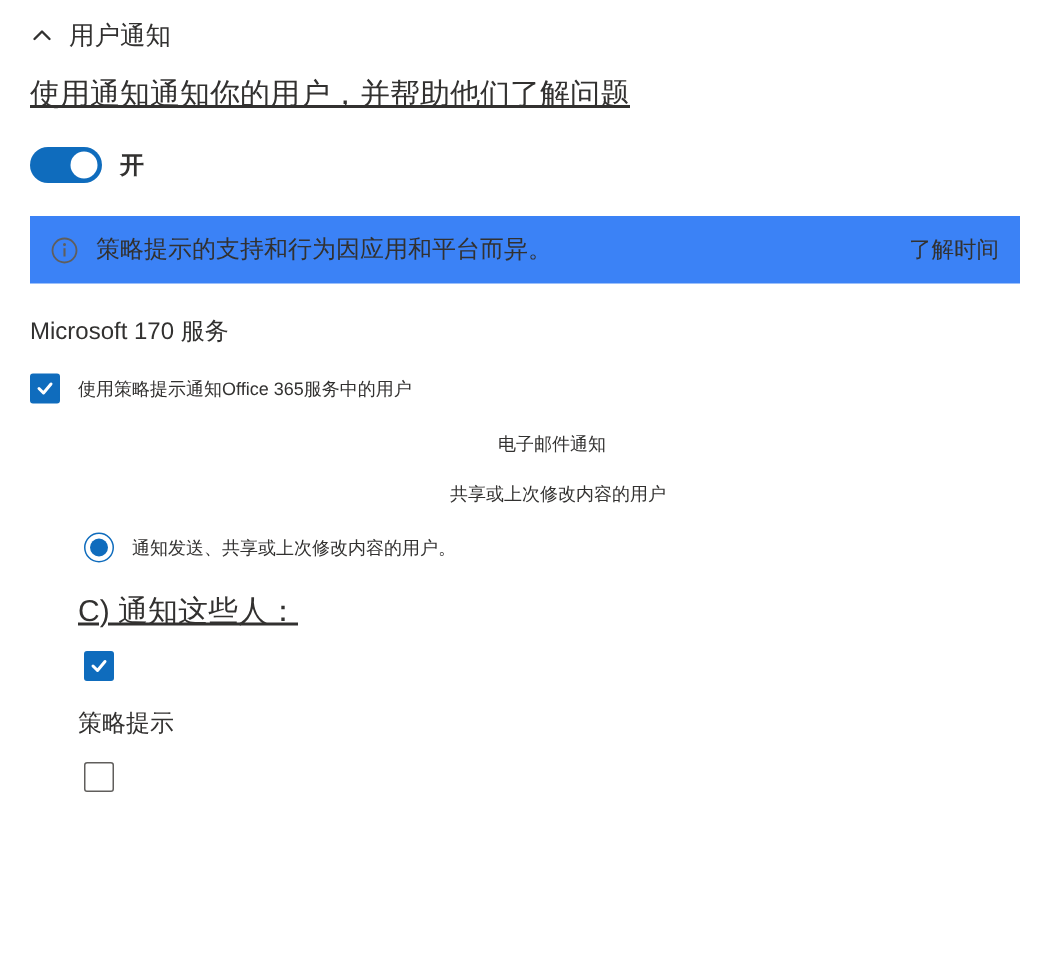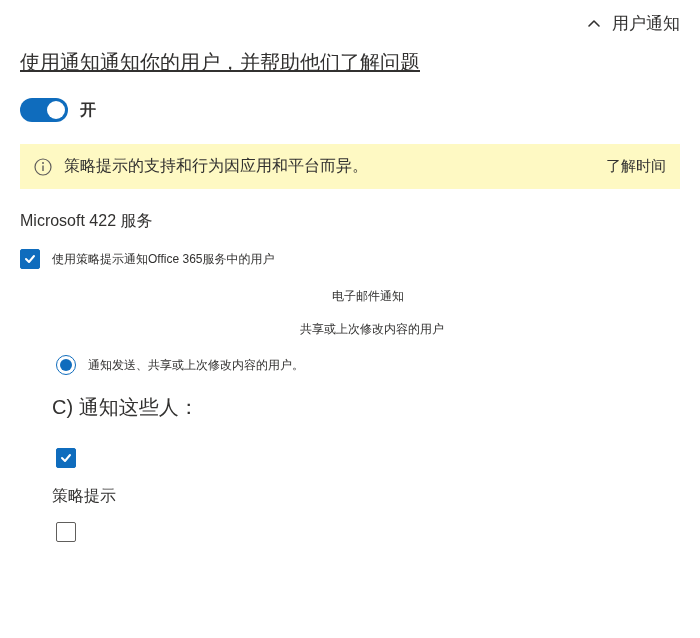--- a/index.html
+++ b/index.html
@@ -10,21 +10,20 @@
       background: #fff;
       width: 700px;
       padding: 12px 20px 20px 20px;
     }
     .section-header {
       display: flex;
       align-items: center;
       gap: 10px;
       margin-bottom: 14px;
       cursor: pointer;
-      justify-content: flex-end;
     }
     .section-header .chev {
       width: 16px;
       height: 16px;
       display: flex;
       align-items: center;
       justify-content: center;
       color: #323130;
     }
     .section-title {
@@ -57,21 +56,21 @@
       border-radius: 50%;
       background: #fff;
       top: 3px;
       right: 3px;
     }
     .toggle-label {
       font-size: 16px;
       font-weight: 600;
     }
     .info-banner {
-      background: #fef9c3;
+      background: #3b82f6;
       padding: 12px 14px;
       display: flex;
       align-items: center;
       gap: 12px;
       margin-bottom: 22px;
     }
     .info-banner .info-icon {
       width: 18px;
       height: 18px;
       flex: 0 0 18px;
@@ -143,22 +142,23 @@
       font-size: 12px;
       line-height: 22px;
     }
     .sub-label {
       font-size: 12px;
       margin-bottom: 16px;
       text-align: center;
     }
     .group-c {
       font-size: 20px;
-      margin-bottom: 26px;
+      margin-bottom: 12px;
       padding-left: 32px;
+      text-decoration: underline;
     }
     .policy-tip-heading {
       font-size: 16px;
       margin-bottom: 14px;
       padding-left: 32px;
     }
   </style>
 </head>
 <body>
 
@@ -185,21 +185,21 @@
     <svg width="18" height="18" viewBox="0 0 18 18">
         <circle cx="9" cy="9" r="8" stroke="#605e5c" stroke-width="1.2" fill="none"></circle>
         <rect x="8.3" y="7.5" width="1.4" height="5.5" fill="#605e5c"></rect>
         <circle cx="9" cy="5" r="1" fill="#605e5c"></circle>
       </svg>
   </span>
   <span class="info-text">策略提示的支持和行为因应用和平台而异。</span>
   <span class="info-link">了解时间</span>
 </div>
 
-<div class="sub-heading">Microsoft 422 服务</div>
+<div class="sub-heading">Microsoft 170 服务</div>
 
 <div class="row indent-1">
   <div class="checkbox checked">
     <svg width="14" height="14" viewBox="0 0 14 14">
         <path d="M3 7 L6 10 L11 4" stroke="#fff" stroke-width="2" fill="none" stroke-linecap="round" stroke-linejoin="round"></path>
       </svg>
   </div>
   <span class="row-label">使用策略提示通知Office 365服务中的用户</span>
 </div>
 

